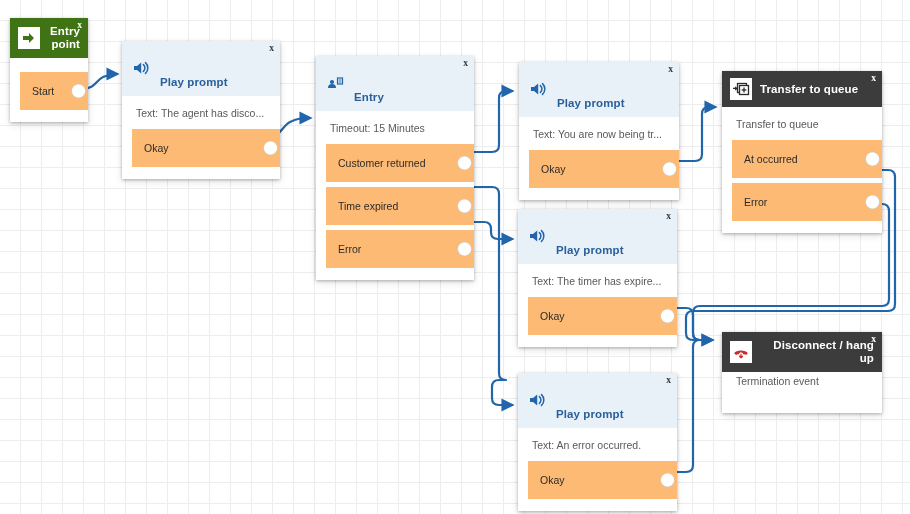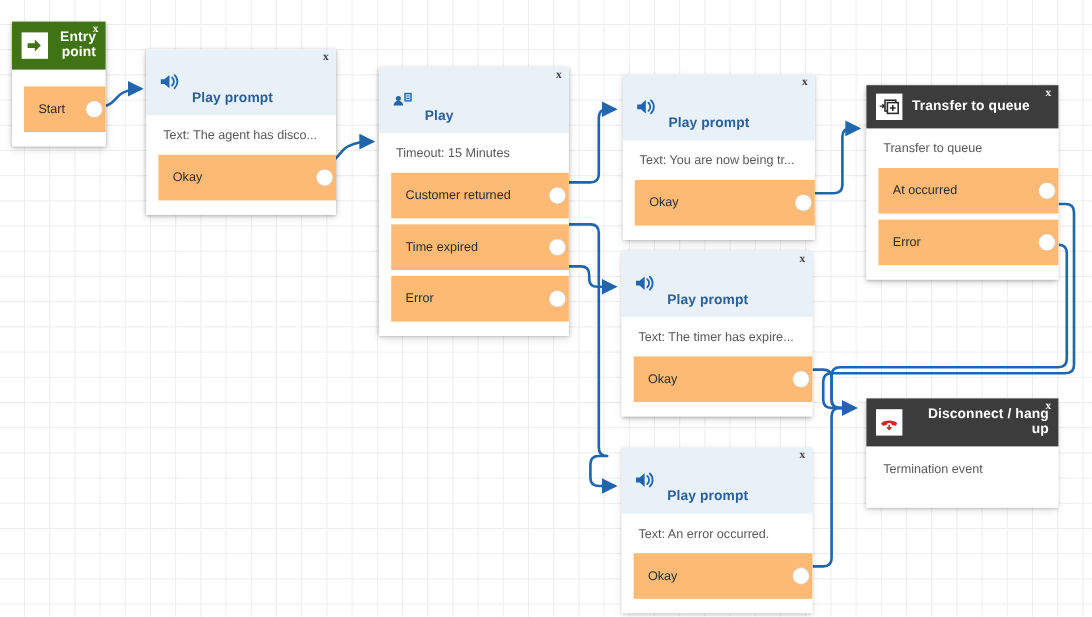--- a/index.html
+++ b/index.html
@@ -115,21 +115,21 @@
     transform: translateY(-50%);
     width: 13px; height: 13px;
     border-radius: 50%;
     background: #ffffff;
     box-shadow: 0 0 0 0.5px #d2d9e0;
   }
   .body-pad-bottom { height: 12px; }
   .plain-text-body {
     font-size: 10.5px;
     color: #595959;
-    padding: 13px 14px 26px 14px;
+    padding: 3px 14px 26px 14px;
     white-space: nowrap;
   }
 </style>
 </head>
 <body>
 
 <div id="canvas">
 
   <svg id="wires" viewBox="0 0 910 514" width="910" height="514">
     <defs>
@@ -210,21 +210,21 @@
         <div class="node-header hdr-light">
           <span class="node-icon">
             <svg width="18" height="18" viewBox="0 0 18 18">
               <circle cx="6" cy="8" r="2.1" fill="#2166ac"></circle>
               <path d="M2 14 a4 4 0 0 1 8 0 z" fill="#2166ac"></path>
               <rect x="11.5" y="4" width="5" height="6" fill="none" stroke="#2166ac" stroke-width="1.2"></rect>
               <line x1="12.6" y1="6" x2="15.4" y2="6" stroke="#2166ac" stroke-width="0.9"></line>
               <line x1="12.6" y1="8" x2="15.4" y2="8" stroke="#2166ac" stroke-width="0.9"></line>
             </svg>
           </span>
-          <span class="node-title">Play</span>
+          <span class="node-title">Entry</span>
           <span class="close-x">x</span>
         </div>
         <div class="node-body">
           <div class="node-desc">Timeout: 15 Minutes</div>
           <div class="ports">
             <div class="port">
               <span class="port-label">Customer returned</span>
               <span class="port-dot"></span>
             </div>
             <div class="port">

